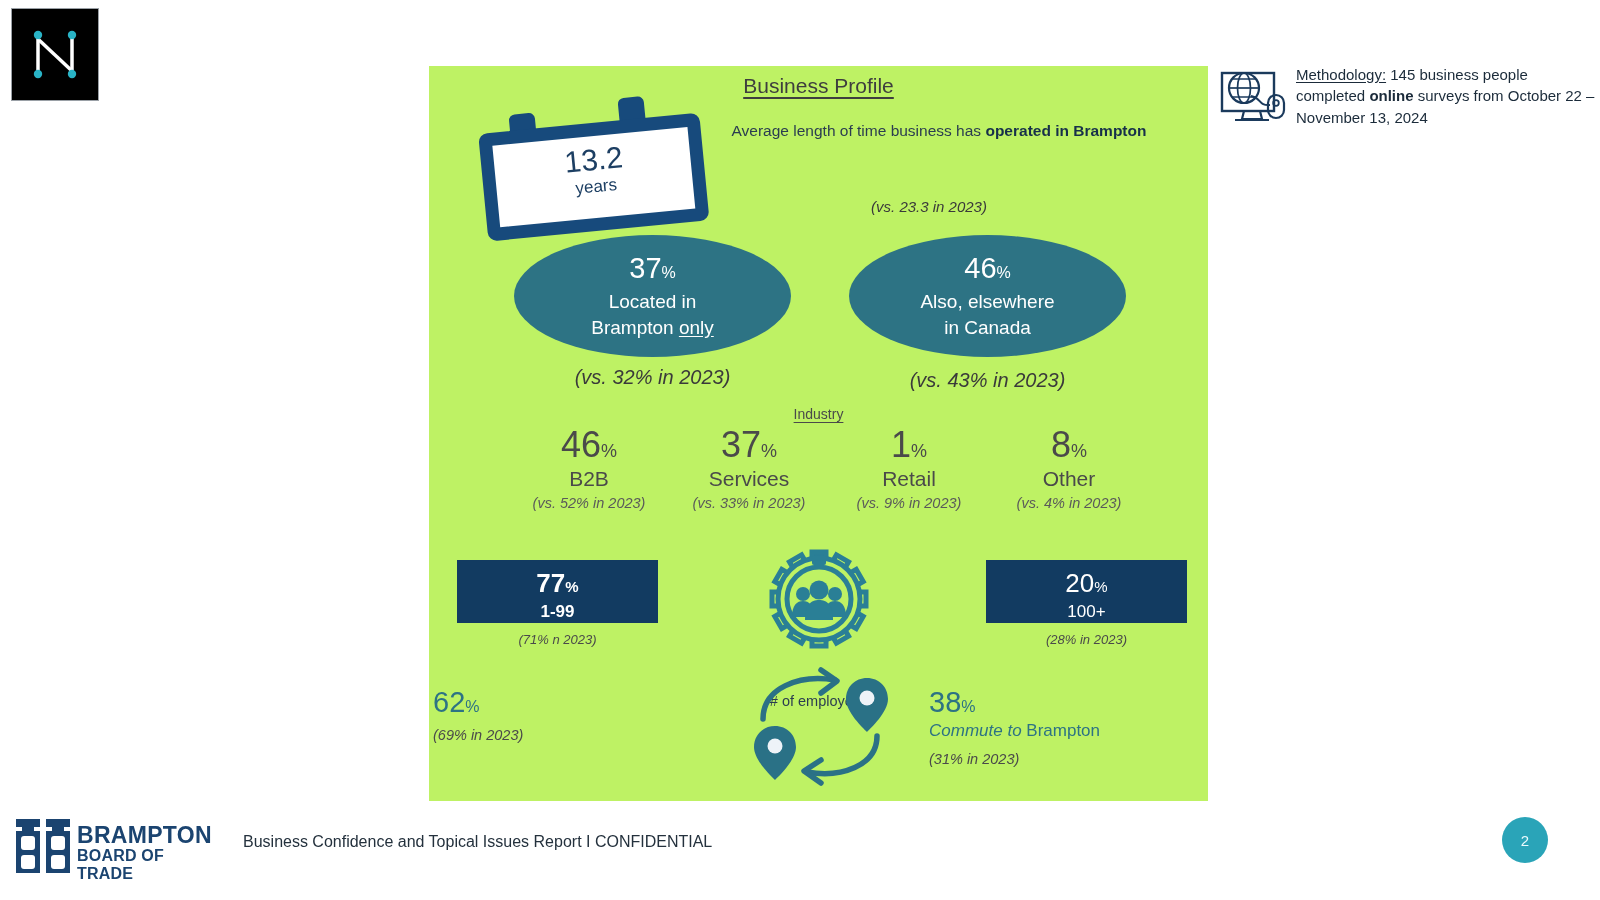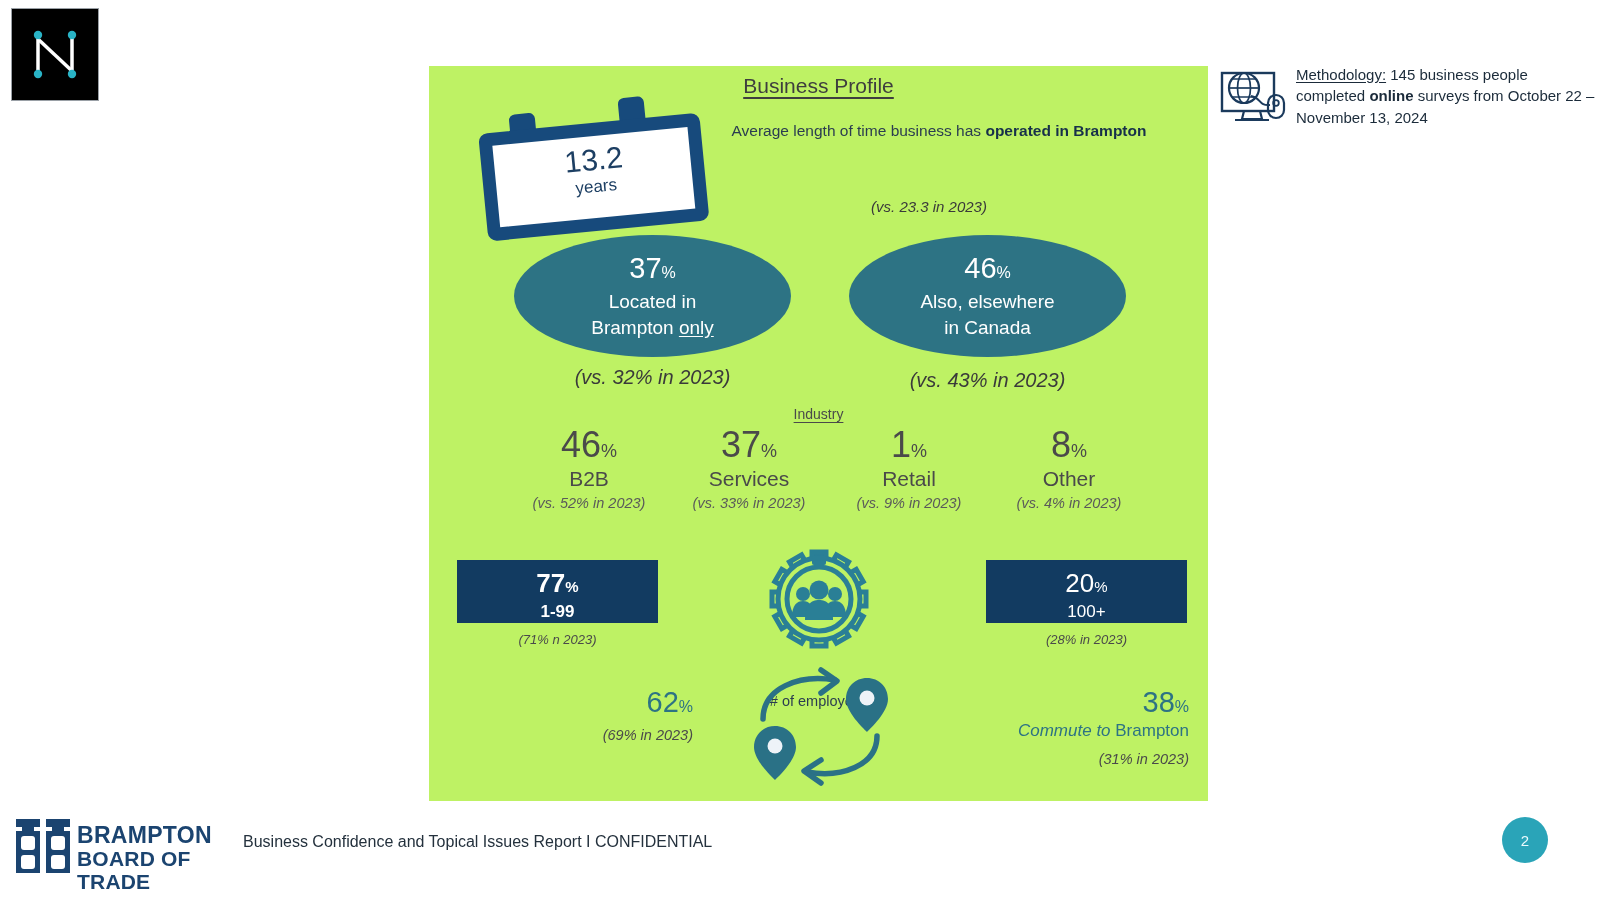--- a/index.html
+++ b/index.html
@@ -119,21 +119,21 @@
   .emp-vs.right { left: 557px; top: 566px; }
 
   .emp-icon { position: absolute; left: 325px; top: 483px; width: 130px; height: 100px; }
   .emp-icon-cap {
     position: absolute; left: 295px; top: 627px; width: 190px;
     text-align: center; font-size: 14.5px; color: #2b3d50;
   }
 
   
   .lc {
-    position: absolute; width: 260px; text-align: right; color: #2d7384;
+    position: absolute; width: 260px; text-align: left; color: #2d7384;
   }
   .lc.left { left: 4px; top: 620px; }
   .lc.right { left: 500px; top: 620px; }
   .lc-pct { font-size: 29px; line-height: 1.15; }
   .lc-pct .sm { font-size: 16px; }
   .lc-lbl { font-size: 17px; line-height: 1.4; }
   .lc-lbl i { font-style: italic; }
   .lc-vs { font-size: 14.5px; font-style: italic; color: #4a4a4a; margin-top: 8px; }
 
   .pins-icon { position: absolute; left: 310px; top: 600px; width: 165px; height: 120px; }
@@ -145,21 +145,21 @@
     position: absolute; left: 82px; top: 0; width: 304px;
     font-size: 15px; line-height: 1.42; color: #1b2b3a;
   }
   .method-text .hdr { text-decoration: underline; text-underline-offset: 2px; }
   .method-text b { font-weight: bold; }
 
   
   .bbot-logo { position: absolute; left: 14px; top: 817px; width: 200px; height: 62px; }
   .bbot-word { position: absolute; left: 63px; top: 6px; }
   .bbot-l1 { font-size: 23px; font-weight: bold; color: #1b4470; letter-spacing: .3px; line-height: 1.05; }
-  .bbot-l2 { font-size: 21px; font-weight: bold; color: #1b4470; letter-spacing: .2px; line-height: 1.1; }
+  .bbot-l2 { font-size: 16px; font-weight: bold; color: #1b4470; letter-spacing: .2px; line-height: 1.1; }
 
   .footer-text {
     position: absolute; left: 243px; top: 833px;
     font-size: 16px; color: #24313d;
   }
 
   .page-badge {
     position: absolute; left: 1502px; top: 817px; width: 46px; height: 46px;
     border-radius: 50%; background: #2aa4b8; color: #eafafd;
     font-size: 15px; display: flex; align-items: center; justify-content: center;

